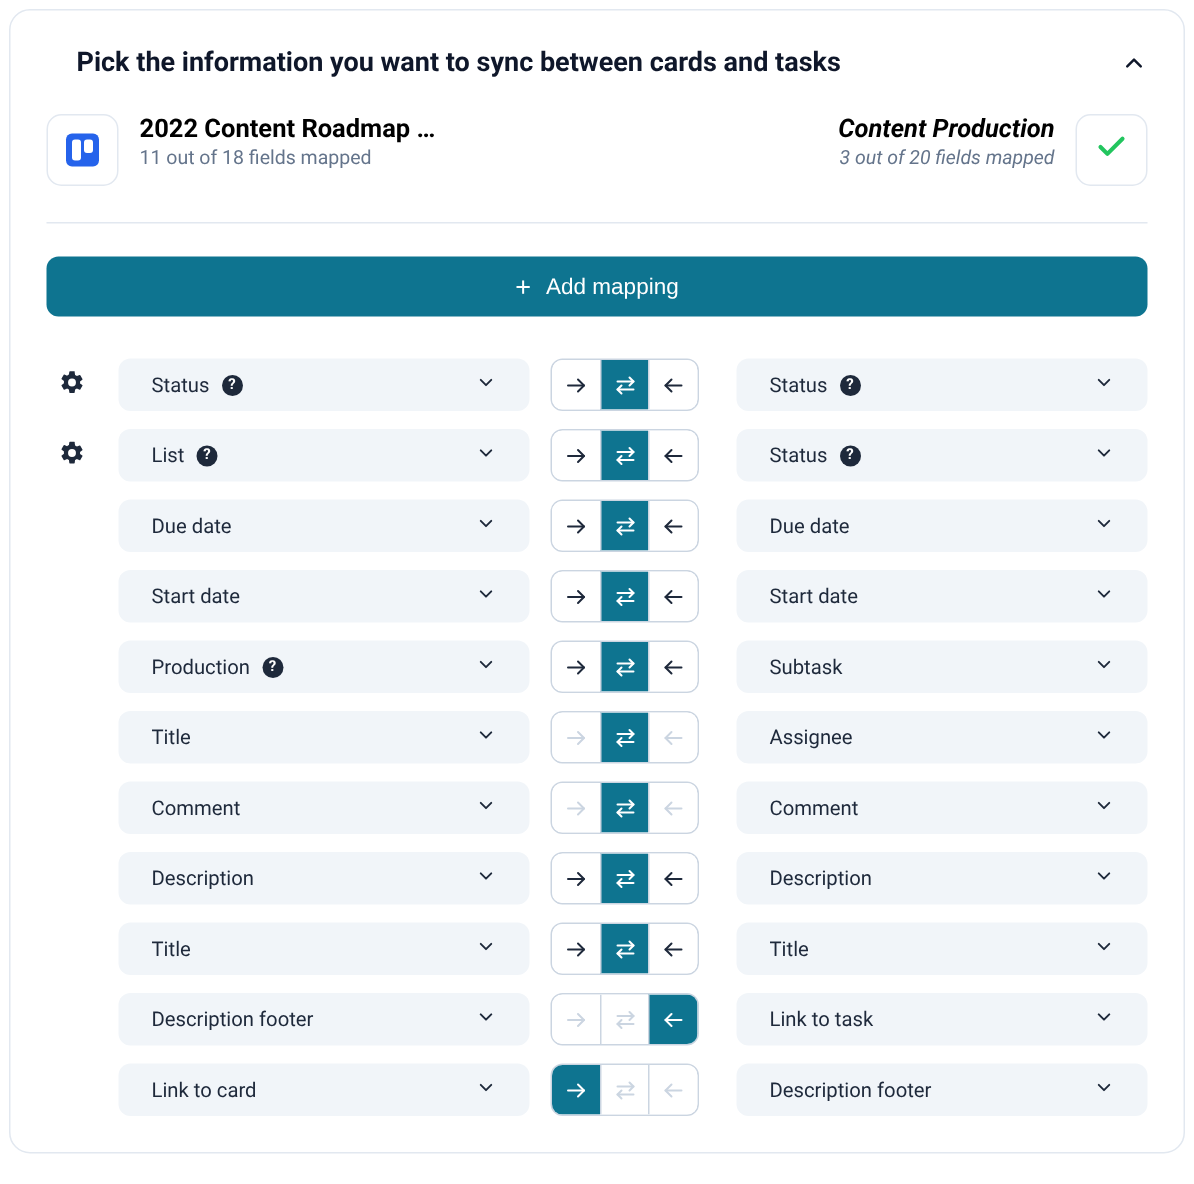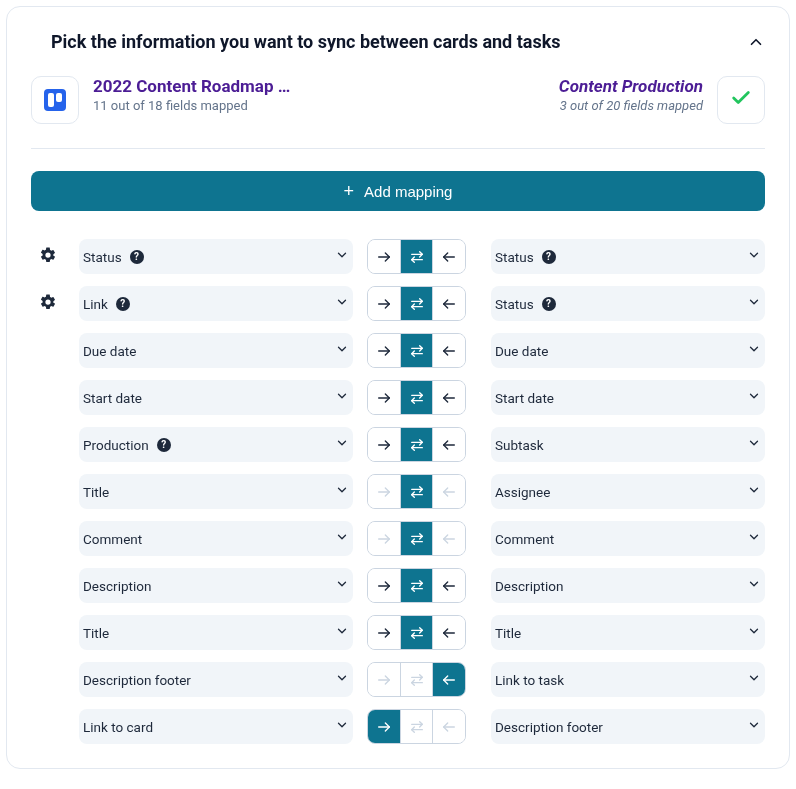--- a/index.html
+++ b/index.html
@@ -50,21 +50,21 @@
     width: 48px; height: 48px;
     border: 1px solid #e2e8f0;
     border-radius: 10px;
     display: flex;
     align-items: center;
     justify-content: center;
   }
   .app-name {
     font-size: 17px;
     font-weight: 700;
-    color: #4c1d95;
+    color: #000000;
   }
   .app-sub {
     font-size: 13px;
     color: #64748b;
     margin-top: 2px;
   }
   .app-right {
     display: flex;
     gap: 14px;
     align-items: flex-start;
@@ -112,21 +112,21 @@
     display: flex;
     align-items: center;
     justify-content: center;
   }
   .gear-icon svg { width: 18px; height: 18px; }
 
   .field-pill {
     background: #f1f5f9;
     border-radius: 8px;
     height: 35px;
-    padding: 0 4px;
+    padding: 0 22px;
     display: flex;
     align-items: center;
     justify-content: space-between;
     cursor: pointer;
   }
   .field-label {
     font-size: 13.5px;
     color: #1e293b;
     display: flex;
     align-items: center;
@@ -285,21 +285,21 @@
         </div>
       </div>
       <div class="row">
         <div class="gear-col">
           <span class="gear-icon"><svg viewBox="0 0 24 24" fill="#1e293b">
               <path d="M19.14,12.94a7.43,7.43,0,0,0,.05-.94,7.43,7.43,0,0,0-.05-.94l2.03-1.58a.5.5,0,0,0,.12-.64l-1.92-3.32a.5.5,0,0,0-.61-.22l-2.39.96a7.27,7.27,0,0,0-1.63-.94l-.36-2.54A.5.5,0,0,0,13.89,2H10.11a.5.5,0,0,0-.49.42L9.26,4.96a7.27,7.27,0,0,0-1.63.94l-2.39-.96a.5.5,0,0,0-.61.22L2.71,8.48a.5.5,0,0,0,.12.64l2.03,1.58a7.43,7.43,0,0,0-.05.94,7.43,7.43,0,0,0,.05.94L2.83,14.16a.5.5,0,0,0-.12.64l1.92,3.32a.5.5,0,0,0,.61.22l2.39-.96a7.27,7.27,0,0,0,1.63.94l.36,2.54a.5.5,0,0,0,.49.42h3.78a.5.5,0,0,0,.49-.42l.36-2.54a7.27,7.27,0,0,0,1.63-.94l2.39.96a.5.5,0,0,0,.61-.22l1.92-3.32a.5.5,0,0,0-.12-.64ZM12,15.5A3.5,3.5,0,1,1,15.5,12,3.5,3.5,0,0,1,12,15.5Z"></path>
             </svg></span>
         </div>
         <div class="field-pill">
           <span class="field-label">
-            <span>Link</span>
+            <span>List</span>
             <span class="help-badge">?</span>
           </span>
           <span class="chev-down"><svg viewBox="0 0 24 24" fill="none" stroke="#1e293b" stroke-width="2.2" stroke-linecap="round" stroke-linejoin="round">
               <polyline points="6 9 12 15 18 9"></polyline>
             </svg></span>
         </div>
         <div class="dir-group">
           <button class="dir-btn">
             <svg viewBox="0 0 24 24" fill="none" stroke-width="2" stroke-linecap="round" stroke-linejoin="round">
               <line x1="4" y1="12" x2="20" y2="12"></line>

